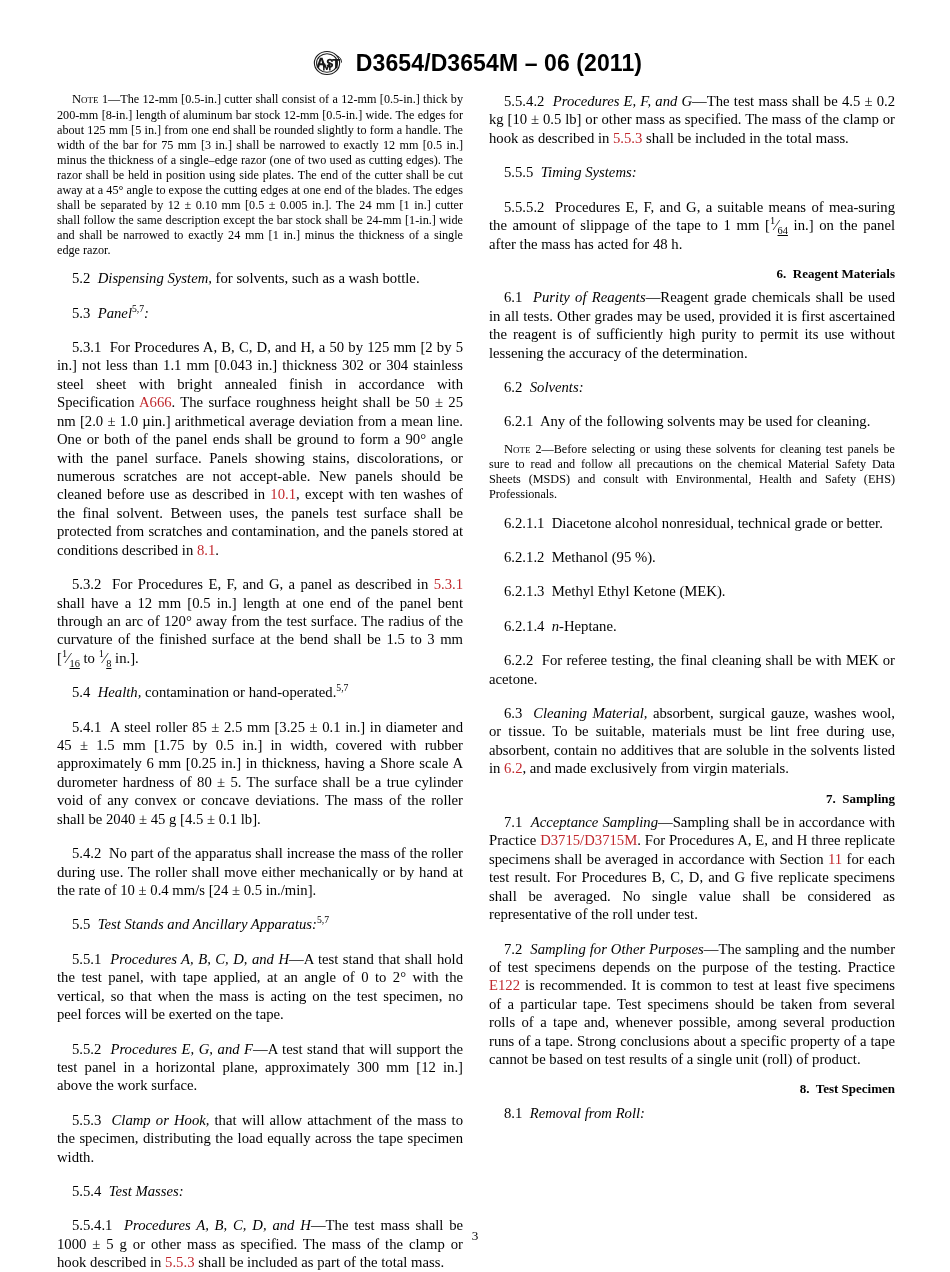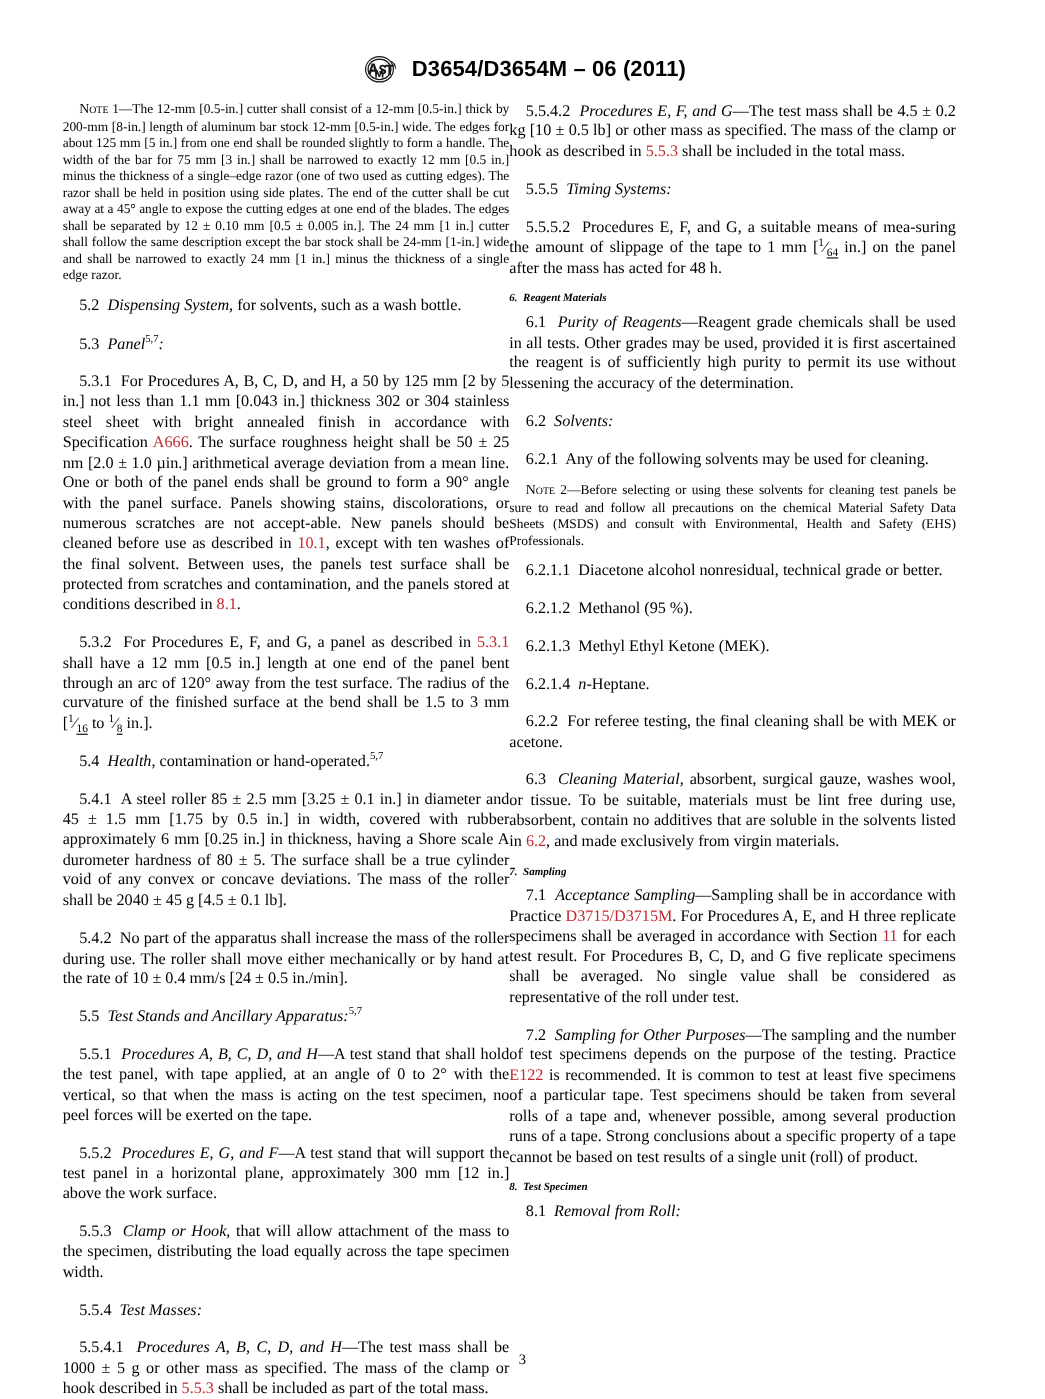--- a/index.html
+++ b/index.html
@@ -34,32 +34,33 @@
   }
   .astm-logo {
     width: 38px;
     height: 26px;
     flex: 0 0 auto;
     display: block;
   }
   .designation {
     font-family: "Liberation Sans", "DejaVu Sans", sans-serif;
     font-weight: bold;
-    font-size: 20px;
+    font-size: 23px;
     letter-spacing: 0.1px;
     white-space: nowrap;
   }
 
   
   .columns {
     position: absolute;
     top: 92px;
     left: 57px;
     width: 838px;
     display: flex;
+    gap: 26px;
   }
   .col {
     width: 406px;
     flex: 0 0 406px;
   }
 
   p {
     margin: 0;
     text-align: justify;
     text-justify: inter-word;
@@ -84,25 +85,24 @@
     text-align: justify;
   }
   .note-label {
     font-variant: small-caps;
     font-size: 12.6px;
   }
 
   .sec-head {
     font-family: "Liberation Serif", "DejaVu Serif", serif;
     font-weight: bold;
-    font-size: 10px;
+    font-size: 13px;
     margin: 0;
-    text-align: left;
+    text-align: right;
     text-indent: 0;
-    font-style: italic;
   }
   .sec-head-wrap { margin-top: 13px; margin-bottom: 6px; }
 
   i, .it { font-style: italic; }
   .lnk { color: #c1282d; }
   sup {
     font-size: 0.66em;
     vertical-align: super;
     line-height: 0;
   }

